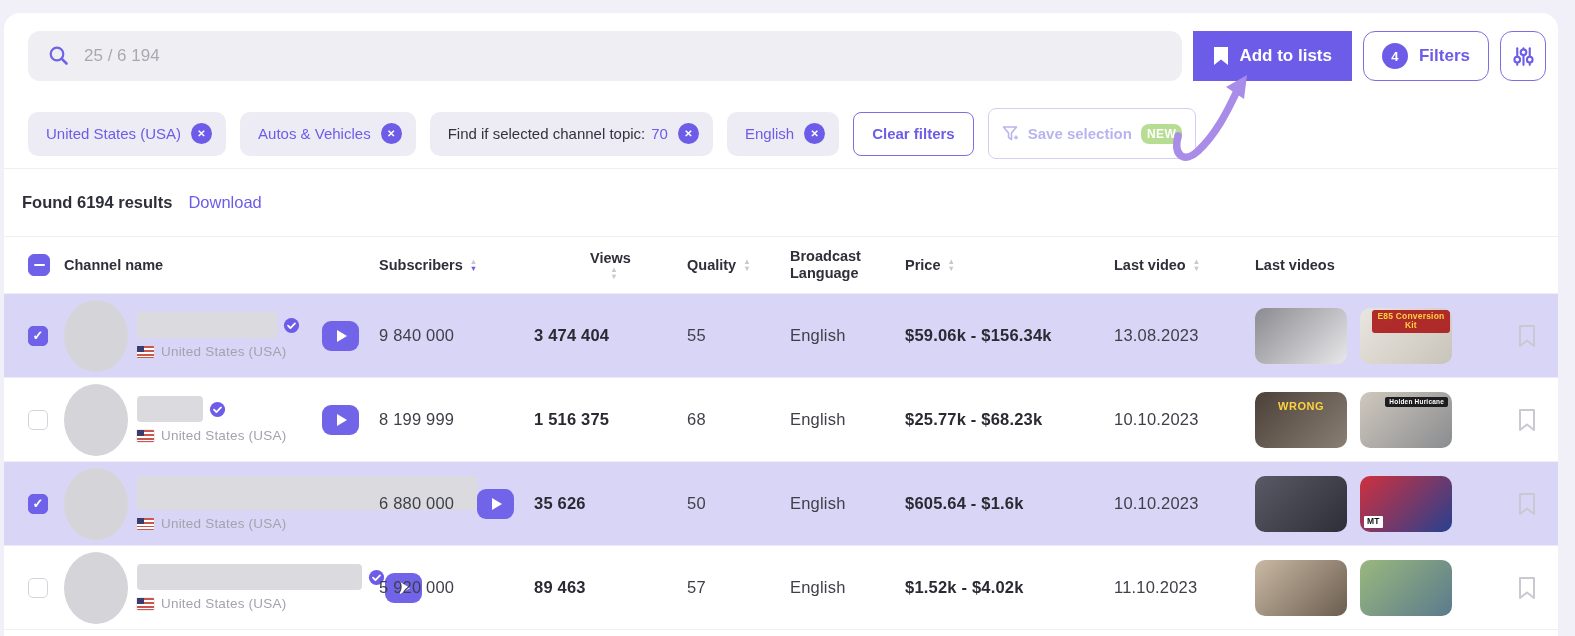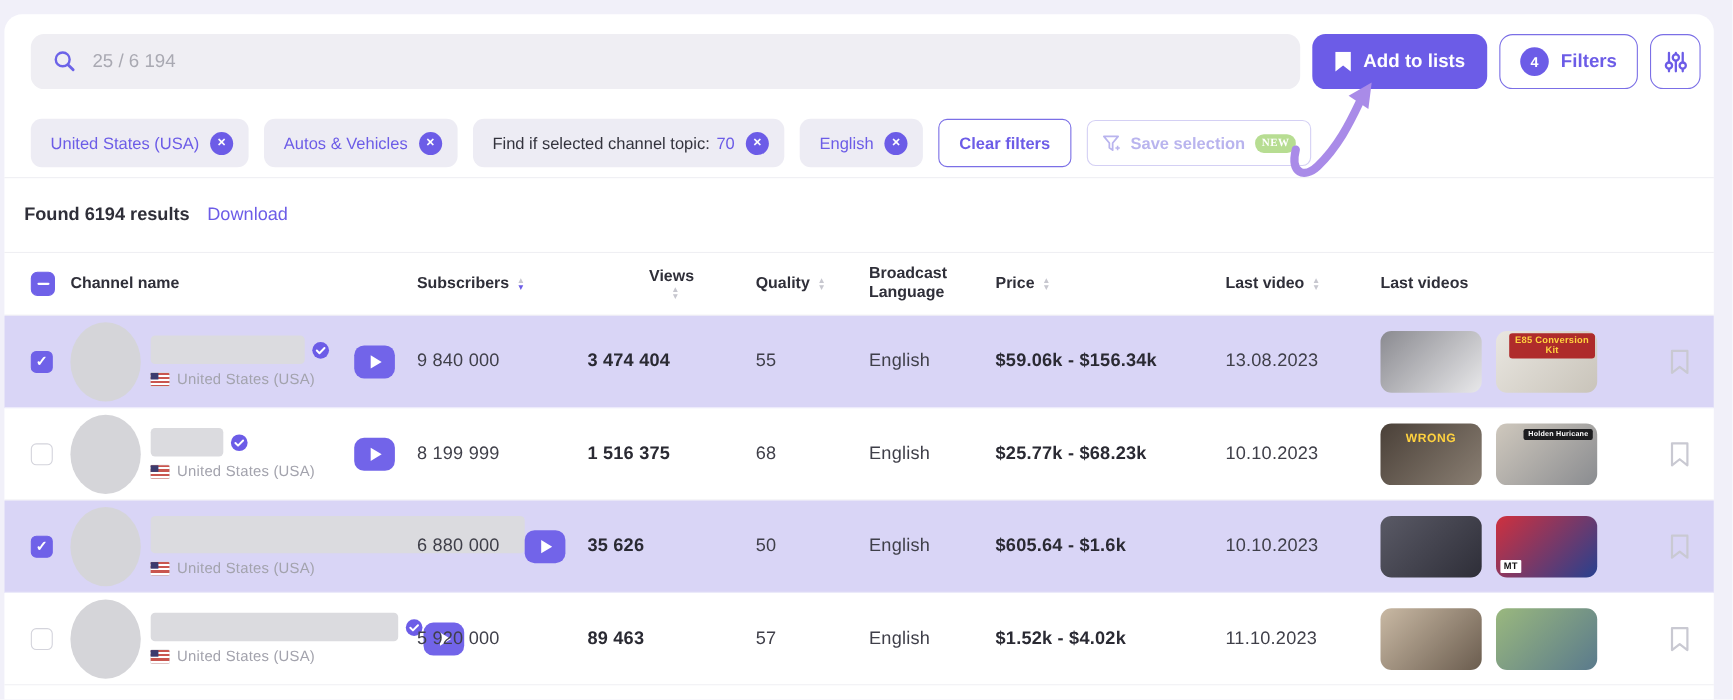--- a/index.html
+++ b/index.html
@@ -21,21 +21,21 @@
     flex:1; height:50px; background:#EFEEF3; border-radius:12px;
     display:flex; align-items:center; gap:14px; padding:0 20px;
   }
   .search-input {
     flex:1; border:none; background:transparent; outline:none;
     font-family:"Liberation Sans",sans-serif; font-size:17px; color:#3A3A44;
   }
   .search-input::placeholder { color:#9B9BA6; }
   .counter { color:#A9A9B2; font-size:17px; white-space:nowrap; }
   .btn-primary {
-    height:50px; padding:0 20px; background:#6C5CE7; border:none; border-radius:12px;
+    height:50px; padding:0 20px; background:#6C5CE7; border:none; border-radius:0;
     color:#fff; font-size:17px; font-weight:700; display:flex; align-items:center; gap:10px;
     cursor:pointer; font-family:inherit; white-space:nowrap;
   }
   .btn-outline {
     height:50px; padding:0 18px; background:#fff; border:1.5px solid #7B6FE6; border-radius:12px;
     color:#6C5CE7; font-size:17px; font-weight:700; display:flex; align-items:center; gap:11px;
     cursor:pointer; font-family:inherit;
   }
   .badge-count {
     width:26px; height:26px; border-radius:50%; background:#6C5CE7; color:#fff;
@@ -60,27 +60,27 @@
   .chip-x {
     width:21px; height:21px; border-radius:50%; background:#6C5CE7; color:#fff;
     font-size:10px; font-weight:700; display:flex; align-items:center; justify-content:center;
     cursor:pointer;
   }
   .btn-clear {
     height:44px; padding:0 18px; background:#fff; border:1.5px solid #7B6FE6; border-radius:8px;
     color:#6C5CE7; font-size:15px; font-weight:600; cursor:pointer; font-family:inherit;
   }
   .btn-save {
-    height:42px; padding:0 13px; background:#fff; border:1px solid #D4D0F4; border-radius:8px;
+    height:51px; padding:0 13px; background:#fff; border:1px solid #D4D0F4; border-radius:8px;
     color:#B9B4EE; font-size:15px; font-weight:600; display:flex; align-items:center; gap:9px;
     cursor:pointer; font-family:inherit; white-space:nowrap;
   }
   .new-badge {
-    background:#B7DD92; color:#fff; font-size:10px; font-weight:700;
-    padding:3px 6px; border-radius:8px; letter-spacing:.5px;font-family:Liberation Serif, serif;
+    background:#B7DD92; color:#fff; font-size:12px; font-weight:700;
+    padding:3px 6px; border-radius:8px; letter-spacing:.5px;
   }
   
   .resultsbar { display:flex; align-items:baseline; gap:16px; padding:24px 12px 0 18px; }
   .found { font-size:16.5px; font-weight:700; color:#2F2F39; }
   .download { font-size:16.5px; color:#6C5CE7; text-decoration:none; cursor:pointer; }
   
   .thead {
     margin-top:24px; height:58px; border-top:1px solid #EFEFF3; border-bottom:1px solid #EFEFF3;
     display:flex; align-items:center; padding-left:24px;
     font-size:14.5px; font-weight:600; color:#2F2F39;

